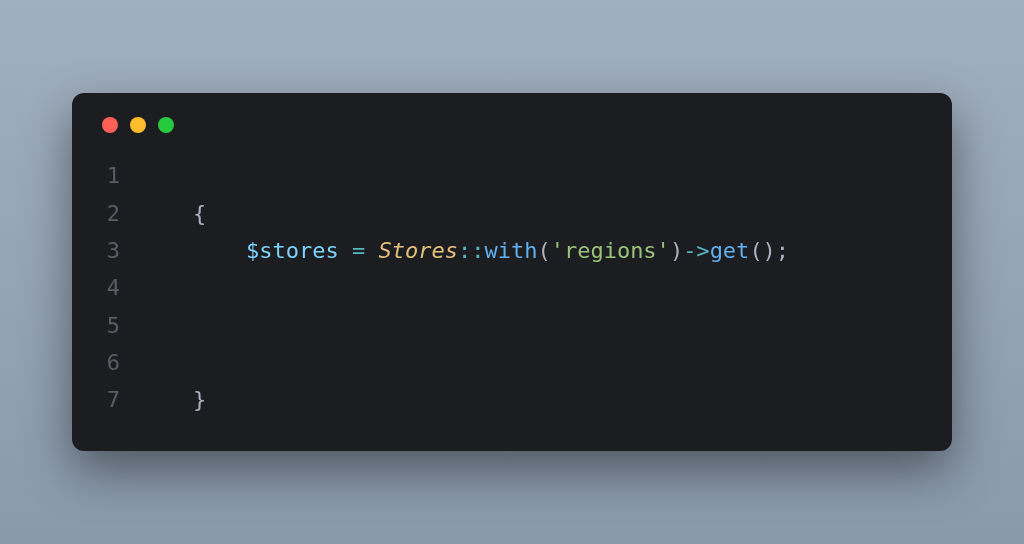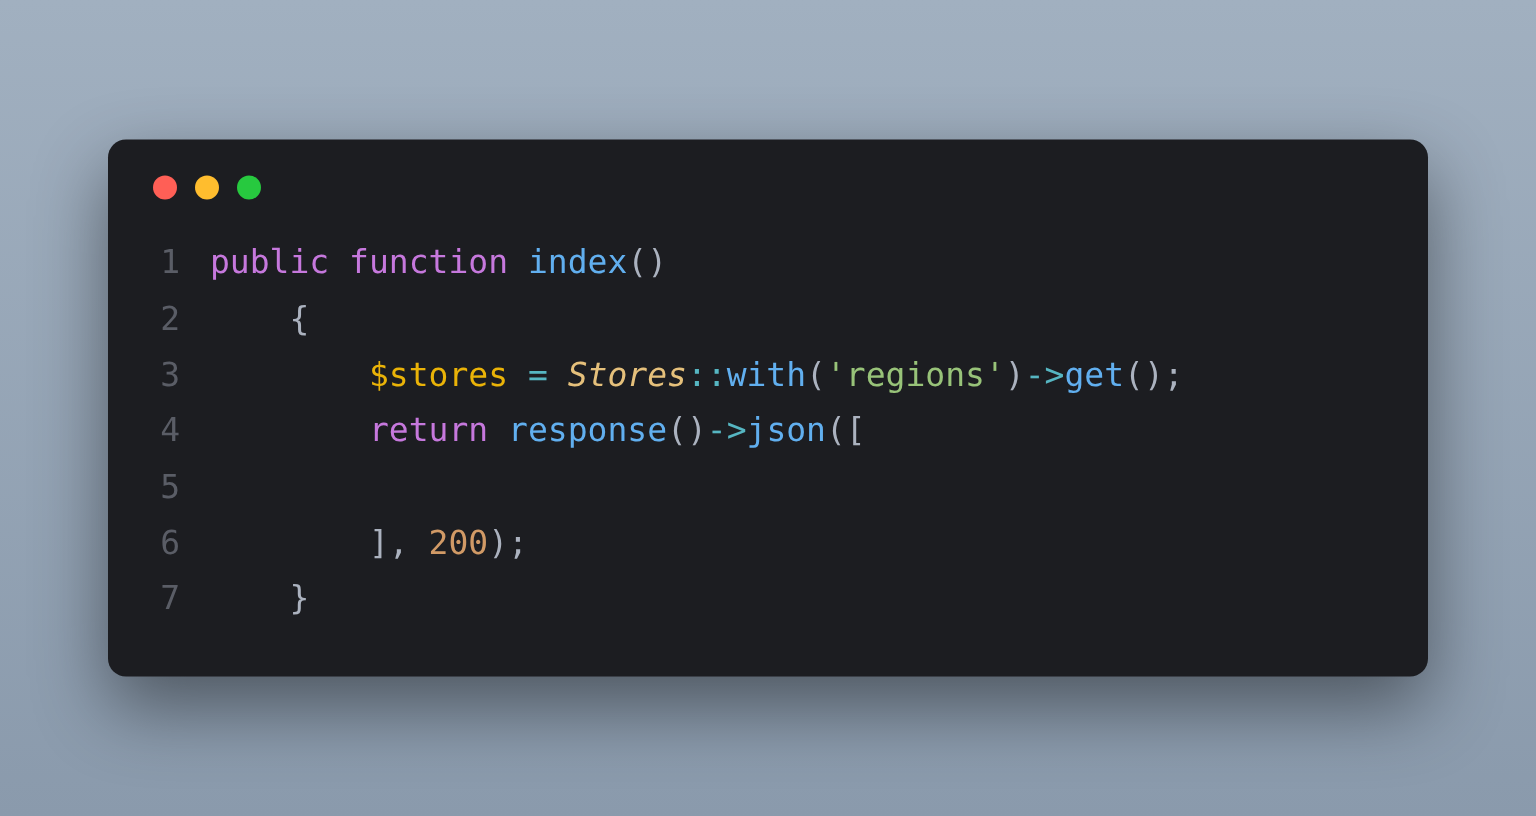--- a/index.html
+++ b/index.html
@@ -45,38 +45,38 @@
     color: #5a5d66;
     width: 40px;
     text-align: right;
     padding-right: 20px;
     flex-shrink: 0;
     user-select: none;
   }
   .content { color: #d6d9dc; }
   .kw { color: #c678dd; }
   .fn { color: #61afef; }
-  .var { color: #eab308; margin-top: 21px; }
+  .var { color: #7dd3fc; margin-top: 21px; }
   .cls { color: #e5c07b; font-style: italic; }
   .str { color: #98c379; }
   .num { color: #d19a66; }
   .op { color: #56b6c2; }
   .punc { color: #abb2bf; }
 </style>
 </head>
 <body>
 
 <div class="window">
   <div class="titlebar">
     <div class="dot red"></div>
     <div class="dot yellow"></div>
     <div class="dot green"></div>
   </div>
   <div class="code" id="code-block">
-      <div class="line"><span class="ln">1</span><span class="content"><span class="kw">public</span><span class="punc"> </span><span class="kw">function</span><span class="punc"> </span><span class="fn">index</span><span class="punc">()</span></span></div>
+      <div class="line"><span class="ln">1</span></div>
       <div class="line"><span class="ln">2</span><span class="content"><span class="punc">    {</span></span></div>
       <div class="line"><span class="ln">3</span><span class="content"><span class="punc">        </span><span class="var">$stores</span><span class="punc"> </span><span class="op">=</span><span class="punc"> </span><span class="cls">Stores</span><span class="op">::</span><span class="fn">with</span><span class="punc">(</span><span class="str">'regions'</span><span class="punc">)</span><span class="op">-&gt;</span><span class="fn">get</span><span class="punc">();</span></span></div>
-      <div class="line"><span class="ln">4</span><span class="content"><span class="punc">        </span><span class="kw">return</span><span class="punc"> </span><span class="fn">response</span><span class="punc">()</span><span class="op">-&gt;</span><span class="fn">json</span><span class="punc">([</span></span></div>
+      <div class="line"><span class="ln">4</span></div>
       <div class="line"><span class="ln">5</span></div>
-      <div class="line"><span class="ln">6</span><span class="content"><span class="punc">        ], </span><span class="num">200</span><span class="punc">);</span></span></div>
+      <div class="line"><span class="ln">6</span></div>
       <div class="line"><span class="ln">7</span><span class="content"><span class="punc">    }</span></span></div>
     </div>
 </div>
 
 </body></html>

